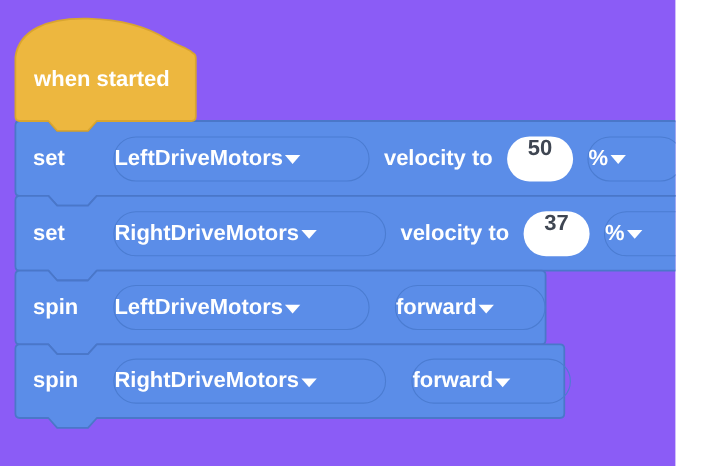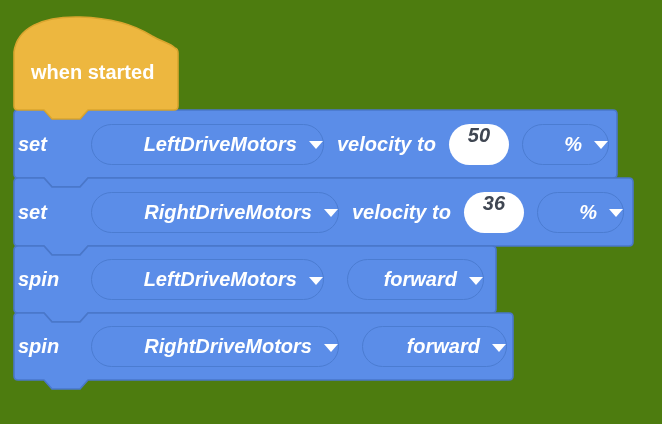--- a/index.html
+++ b/index.html
@@ -1,33 +1,33 @@
 <!DOCTYPE html>
 <html><head>
 <meta charset="utf-8">
 <style>
   html,body{margin:0;padding:0;background:#ffffff;}
   .canvas{
-    position:relative;width:662px;height:424px;background:#4d7c0f;overflow:hidden;
+    position:relative;width:614px;height:424px;background:#8b5cf6;overflow:hidden;
     font-family:"Liberation Sans", sans-serif;
   }
   .shapes{position:absolute;left:0;top:0;}
   .blk{fill:#5B8DE8;stroke:#4A77C9;stroke-width:1.6;stroke-linejoin:round;}
   .hat{fill:#EDB73F;stroke:#D9A52F;stroke-width:1.6;stroke-linejoin:round;}
   .block-row{
     position:absolute;display:flex;align-items:center;gap:13px;
-    padding-left:4px;box-sizing:border-box;font-style:italic;
+    padding-left:16px;box-sizing:border-box;
   }
   .kw{
     color:#ffffff;font-size:20px;font-weight:700;width:60px;flex-shrink:0;
   }
   .lbl{color:#ffffff;font-size:20px;font-weight:700;white-space:nowrap;}
   .dropdown{
     height:41px;border:1.5px solid #4B7CD1;border-radius:20.5px;
-    display:flex;align-items:center;justify-content:flex-end;gap:12px;
+    display:flex;align-items:center;justify-content:flex-start;gap:2px;
     box-sizing:border-box;flex-shrink:0;cursor:pointer;background:transparent;
   }
   .dd-label{color:#ffffff;font-size:20px;font-weight:700;white-space:nowrap;}
   .dd-arrow{
     width:0;height:0;border-left:7px solid transparent;border-right:7px solid transparent;
     border-top:8px solid #ffffff;margin-top:2px;
   }
   .oval{
     width:60px;height:41px;border-radius:20.5px;background:#ffffff;
     display:flex;align-items:flex-start;justify-content:center;flex-shrink:0;cursor:text;
@@ -73,21 +73,21 @@
   </div>
 
   <div class="block-row" style="left:14px;top:178px;width:619px;height:68px;">
     <span class="kw">set</span>
     <div class="dropdown" style="width:248px;">
       <span class="dd-label">RightDriveMotors</span>
       <span class="dd-arrow"></span>
     </div>
     <span class="lbl">velocity to</span>
     <div class="oval">
-      <span>36</span>
+      <span>37</span>
     </div>
     <div class="dropdown" style="width:87px;">
       <span class="dd-label">%</span>
       <span class="dd-arrow"></span>
     </div>
   </div>
 
   <div class="block-row" style="left:14px;top:246px;width:482px;height:67px;">
     <span class="kw">spin</span>
     <div class="dropdown" style="width:233px;">

